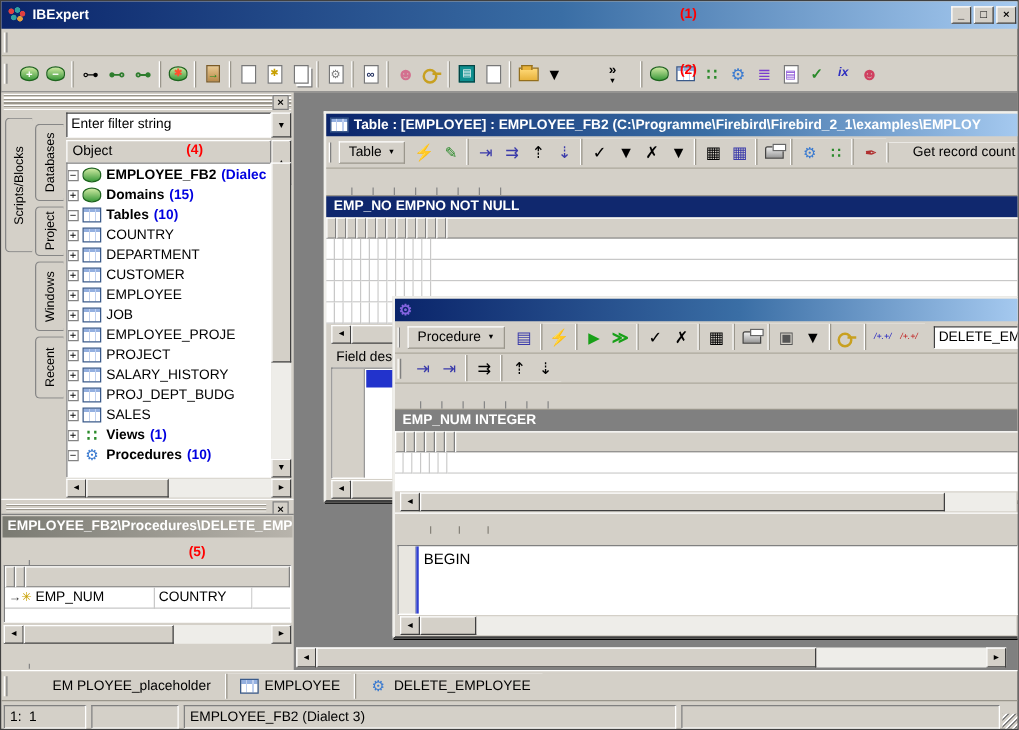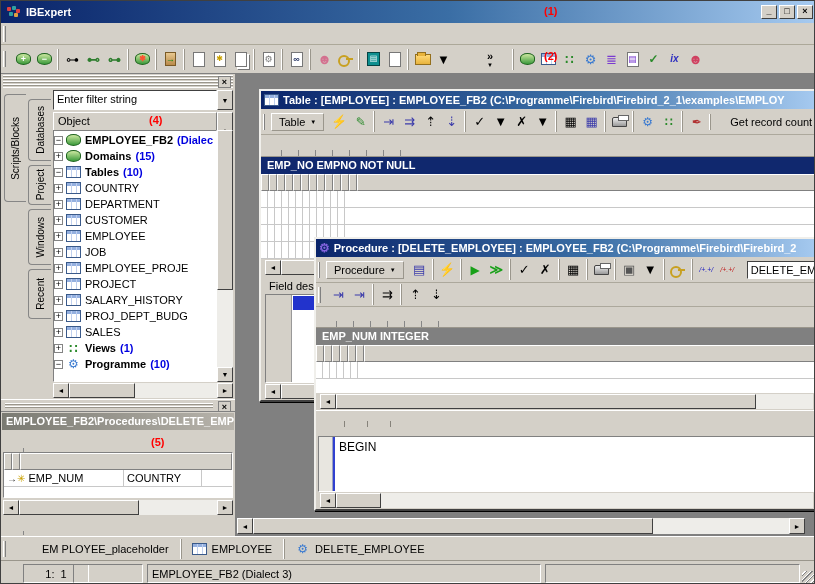--- a/index.html
+++ b/index.html
@@ -481,21 +481,21 @@
             </div>
             <div class="titem">
               <span class="exp plus"></span>
               <span class="ti ic-view"></span>
               <span class="tl b">Views</span>
               <span class="tsuf">(1)</span>
             </div>
             <div class="titem">
               <span class="exp minus"></span>
               <span class="ti ic-proc"></span>
-              <span class="tl b">Programme</span>
+              <span class="tl b">Procedures</span>
               <span class="tsuf">(10)</span>
             </div>
           </div>
       </div>
       <div class="vscroll">
         <div class="vthumb" style="height:160px;"></div>
         <div class="sbtn">▼</div>
       </div>
       <div class="hscroll" style="left:0;bottom:0px;width:180px;">
         <div class="sbtn ar">◄</div>
@@ -772,21 +772,20 @@
         <div class="sbtn ar">◄</div>
         <div class="hthumb" style="width:60px;"></div>
         <div style="flex:1;"></div>
         <div class="sbtn ar">►</div>
       </div>
     </div>
 
     <div class="mdiwin" style="left:79px;top:163px;width:505px;height:274px;z-index:2;">
       <div class="cwtitle">
         <span class="wtico ic-proc" style="filter:hue-rotate(40deg);"></span>
-        <span style="white-space:nowrap;">Procedure : [DELETE_EMPLOYEE] : EMPLOYEE_FB2 (C:\Programme\Firebird\Firebird_2</span>
       </div>
       <div class="wtoolbar">
         <span class="grip"></span>
         <span class="tbbtn">
           <span>Procedure</span>
           <span class="dda">▼</span>
         </span>
         <div class="tbgroups">
 
         <div class="tbgroup">
@@ -1004,21 +1003,21 @@
         </div>
         <div class="wbtn">
           <span class="wbic ic-proc"></span>
           <span>DELETE_EMPLOYEE</span>
         </div>
       </div>
 
   </div>
 
   <div class="statusbar">
-    <div class="spanel" style="left:2px;width:66px;text-align:center;margin-left:20px;">1:  1</div>
+    <div class="spanel" style="left:2px;width:66px;text-align:left;">1:  1</div>
     <div class="spanel" style="left:72px;width:70px;"></div>
     <div class="spanel" style="left:146px;width:394px;">EMPLOYEE_FB2 (Dialect 3)</div>
     <div class="spanel" style="left:544px;width:255px;">
       
     </div>
     <div class="sgrip"></div>
   </div>
 
 </div>
 

